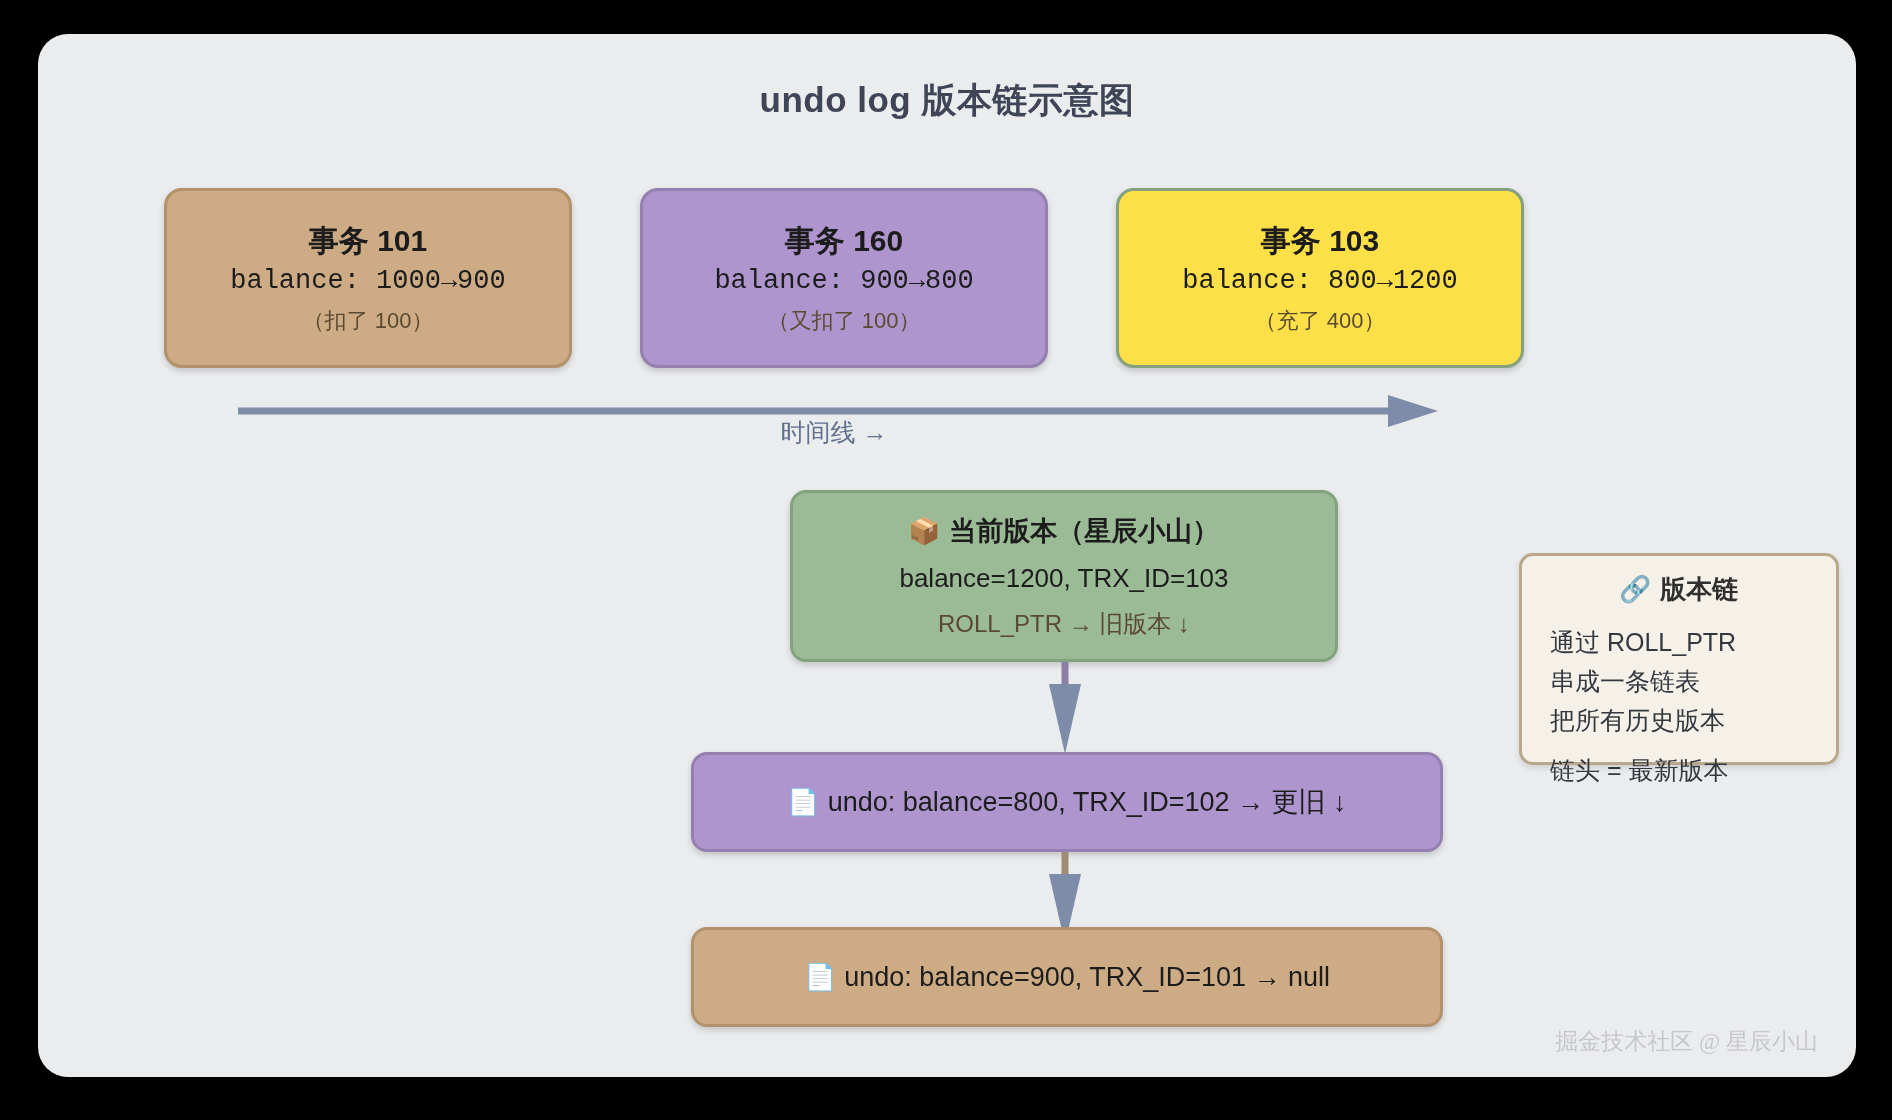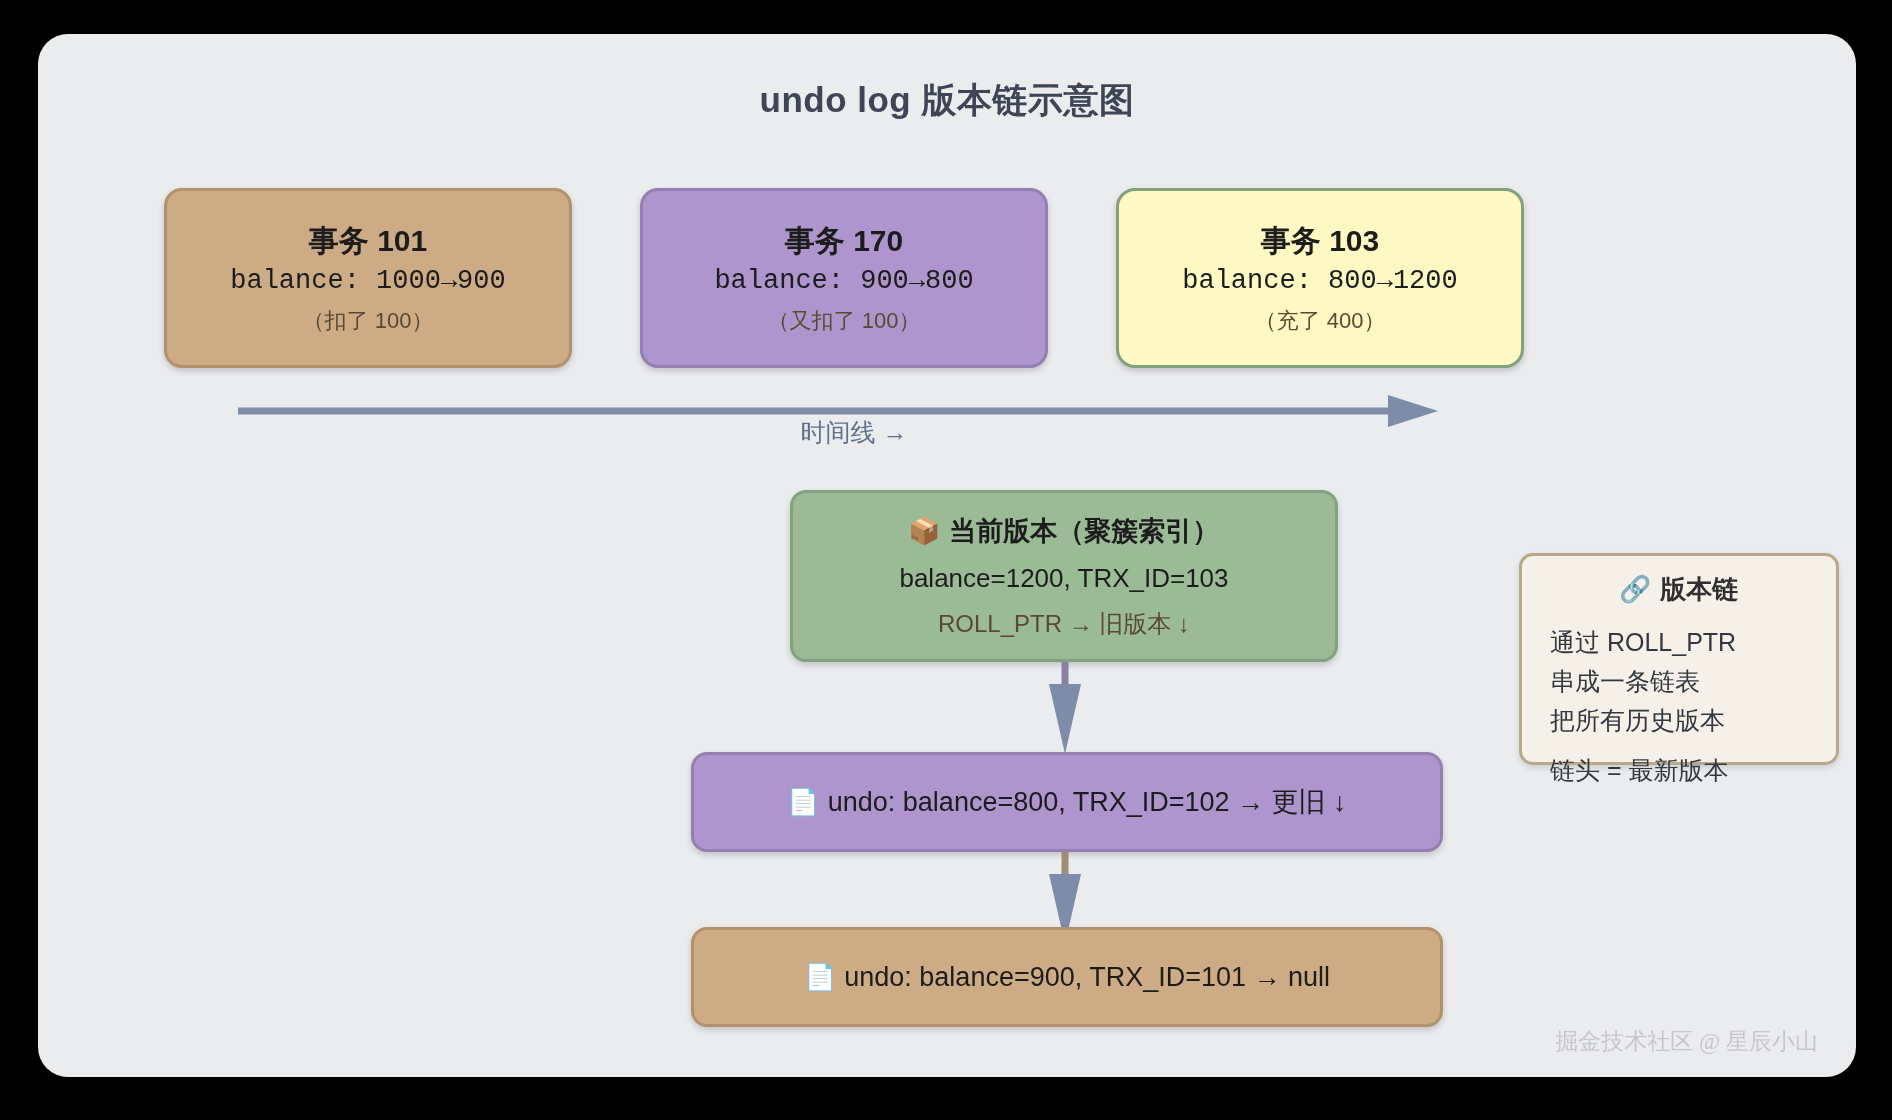--- a/index.html
+++ b/index.html
@@ -71,33 +71,33 @@
     color: #1c1c1c;
     margin-bottom: 10px;
     font-family: Liberation Mono, monospace;
   }
   .txn-box .t-note {
     font-size: 22px;
     color: #5b4a32;
   }
   #txn-0 { left: 126px; background: #cdab84; border-color: #b2916b; }
   #txn-1 { left: 602px; background: #ae95cd; border-color: #9480b0; }
-  #txn-2 { left: 1078px; background: #fef9c3; border-color: #83a07f; border-radius: 19px; }
+  #txn-2 { left: 1078px; background: #fde047; border-color: #83a07f; }
 
   
   #timeline-arrow {
     position: absolute;
     left: 200px;
     top: 360px;
     width: 1200px;
     height: 34px;
   }
   #timeline-label {
     position: absolute;
-    left: 216px;
+    left: 196px;
     top: 382px;
     width: 1200px;
     text-align: center;
     font-size: 25px;
     color: #61708c;
   }
 
   
   .chain-box {
     position: absolute;
@@ -217,40 +217,40 @@
 
     <div id="title">undo log 版本链示意图</div>
 
     <div class="txn-box" id="txn-0">
       <div class="t-title">事务 101</div>
       <div class="t-bal">balance: 1000→900</div>
       <div class="t-note">（扣了 100）</div>
     </div>
 
     <div class="txn-box" id="txn-1">
-      <div class="t-title">事务 170</div>
+      <div class="t-title">事务 160</div>
       <div class="t-bal">balance: 900→800</div>
       <div class="t-note">（又扣了 100）</div>
     </div>
 
     <div class="txn-box" id="txn-2">
       <div class="t-title">事务 103</div>
       <div class="t-bal">balance: 800→1200</div>
       <div class="t-note">（充了 400）</div>
     </div>
 
     <svg id="timeline-arrow" viewBox="0 0 1200 34">
       <line x1="0" y1="17" x2="1155" y2="17" stroke="#7d8ca8" stroke-width="7"></line>
       <polygon points="1150,1 1200,17 1150,33" fill="#7d8ca8"></polygon>
     </svg>
     <div id="timeline-label">时间线 →</div>
 
     <div class="chain-box" id="current-version">
       <div class="c-head">
-        <span class="icon-emoji">📦</span><span>当前版本（聚簇索引）</span>
+        <span class="icon-emoji">📦</span><span>当前版本（星辰小山）</span>
       </div>
       <div class="c-body">balance=1200, TRX_ID=103</div>
       <div class="c-foot">ROLL_PTR → 旧版本 ↓</div>
     </div>
 
     <svg class="down-arrow" id="arrow-1" viewBox="0 0 34 92">
       <line x1="17" y1="0" x2="17" y2="26" stroke="#8b7fa8" stroke-width="7"></line>
       <polygon points="1,22 33,22 17,92" fill="#7d8ca8"></polygon>
     </svg>
 

